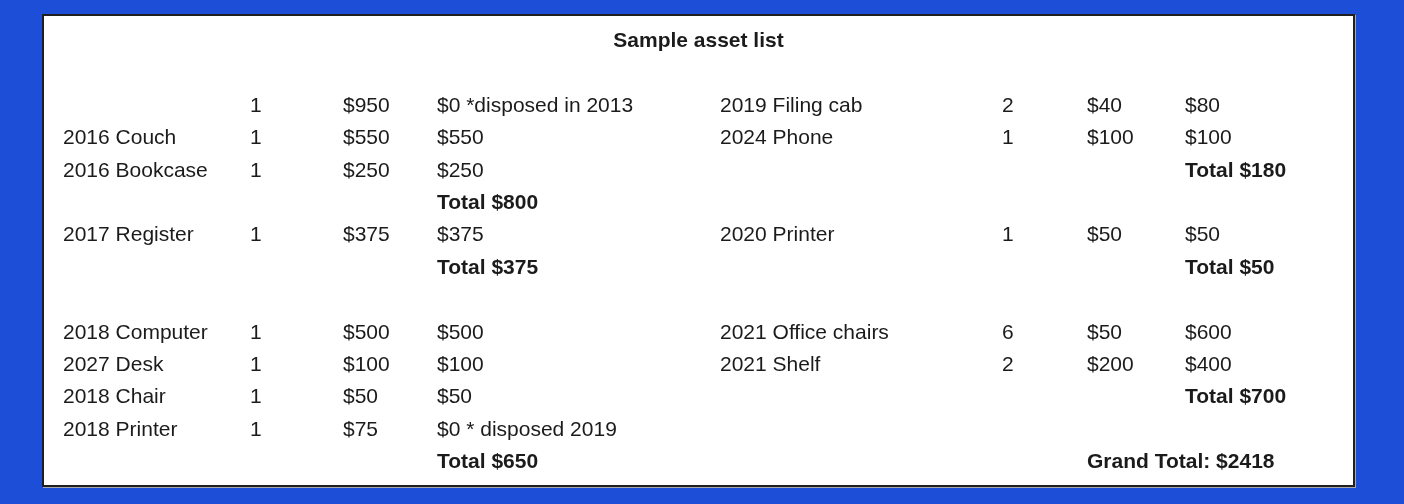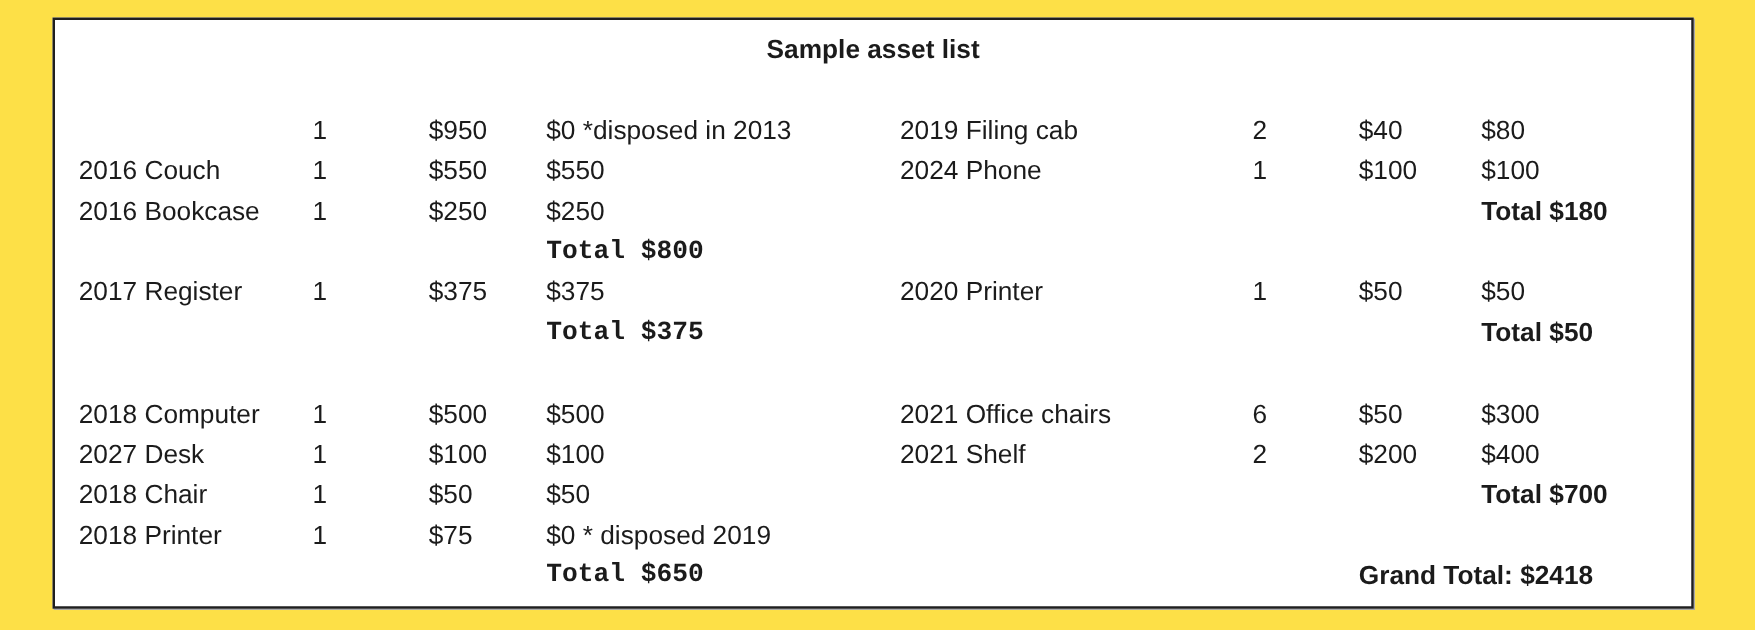--- a/index.html
+++ b/index.html
@@ -4,21 +4,21 @@
 <style>
   html, body {
     margin: 0;
     padding: 0;
     background: #ffffff;
   }
   .page {
     position: relative;
     width: 1404px;
     height: 504px;
-    background: #fde047;
+    background: #1d4ed8;
     font-family: "Liberation Sans", sans-serif;
     color: #1b1b1b;
   }
   .box {
     position: absolute;
     left: 42px;
     top: 14px;
     width: 1309px;
     height: 461px;
     border: 2px solid #1f1f1f;
@@ -39,21 +39,21 @@
   }
   .cell {
     position: absolute;
     top: 0;
     white-space: nowrap;
   }
   .l-item  { left: 19px; }
   .l-qty   { left: 206px; }
   .l-price { left: 299px; }
   .l-value { left: 393px; }
-  .l-total { left: 393px; font-weight: 700; font-family: Liberation Mono, monospace; }
+  .l-total { left: 393px; font-weight: 700; }
   .r-item  { left: 676px; }
   .r-qty   { left: 958px; }
   .r-price { left: 1043px; }
   .r-value { left: 1141px; }
   .r-total { left: 1141px; font-weight: 700; }
   .grand   { left: 1043px; font-weight: 700; }
 </style>
 </head>
 <body>
 
@@ -118,21 +118,21 @@
     <div class="line"></div>
 
     <div class="line">
       <span class="cell l-item">2018 Computer</span>
       <span class="cell l-qty">1</span>
       <span class="cell l-price">$500</span>
       <span class="cell l-value">$500</span>
       <span class="cell r-item">2021 Office chairs</span>
       <span class="cell r-qty">6</span>
       <span class="cell r-price">$50</span>
-      <span class="cell r-value">$300</span>
+      <span class="cell r-value">$600</span>
     </div>
 
     <div class="line">
       <span class="cell l-item">2027 Desk</span>
       <span class="cell l-qty">1</span>
       <span class="cell l-price">$100</span>
       <span class="cell l-value">$100</span>
       <span class="cell r-item">2021 Shelf</span>
       <span class="cell r-qty">2</span>
       <span class="cell r-price">$200</span>

